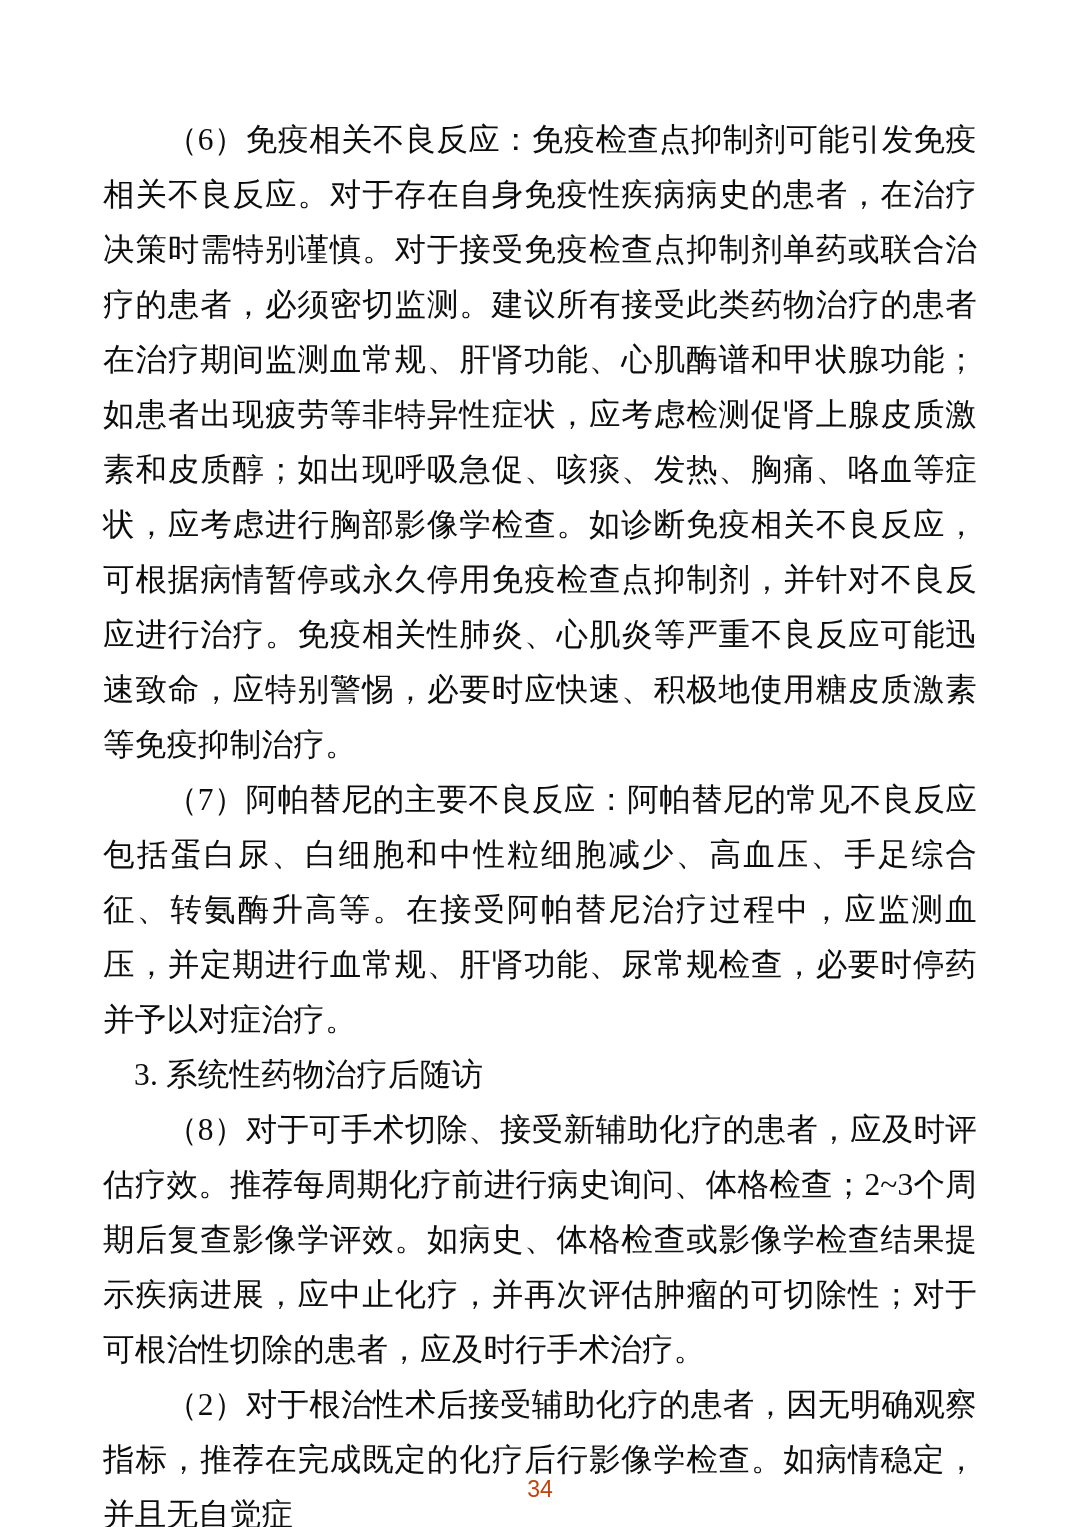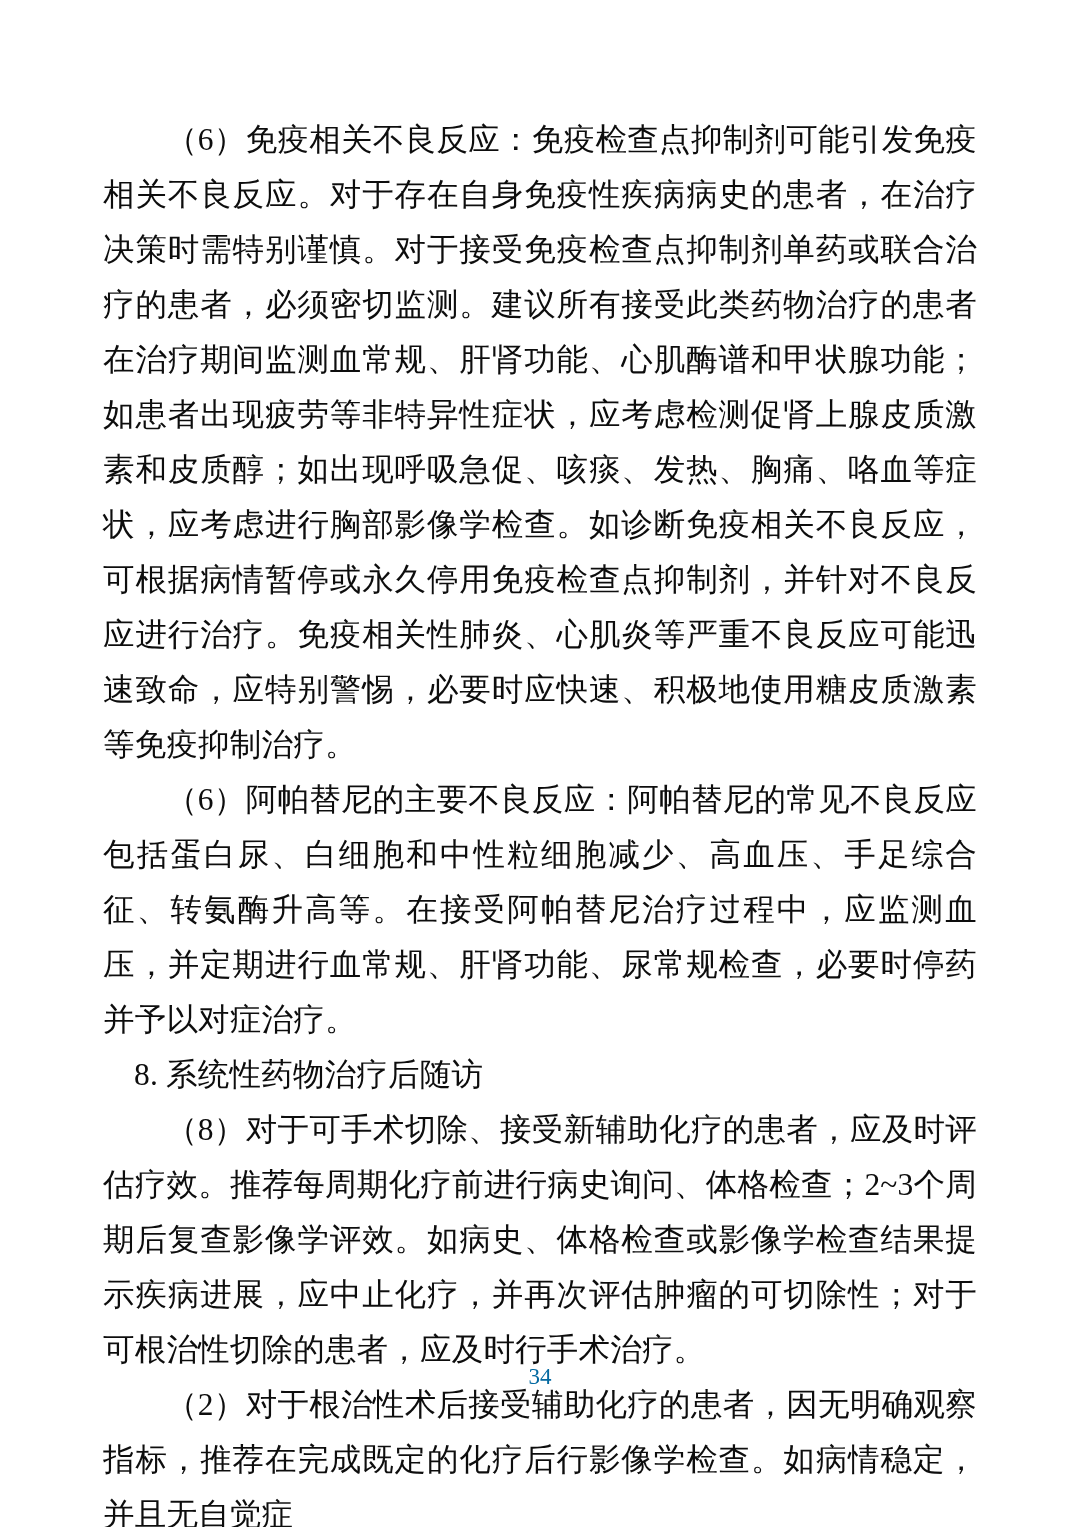--- a/index.html
+++ b/index.html
@@ -38,35 +38,35 @@
   p.para.heading {
     text-indent: 31px;
   }
   p.para:last-child {
     margin-bottom: 0;
   }
   .page-number {
     position: absolute;
     left: 0;
     right: 0;
-    top: 1356px;
+    top: 1468px;
     text-align: center;
-    font-family: Liberation Serif, serif;
+    font-family: Liberation Sans, sans-serif;
     font-size: 23px;
-    color: #0369a1;
+    color: #c2410c;
   }
 </style>
 </head>
 <body>
 
 <div class="page">
 
   <div class="content">
     <p class="para">（6）免疫相关不良反应：免疫检查点抑制剂可能引发免疫相关不良反应。对于存在自身免疫性疾病病史的患者，在治疗决策时需特别谨慎。对于接受免疫检查点抑制剂单药或联合治疗的患者，必须密切监测。建议所有接受此类药物治疗的患者在治疗期间监测血常规、肝肾功能、心肌酶谱和甲状腺功能；如患者出现疲劳等非特异性症状，应考虑检测促肾上腺皮质激素和皮质醇；如出现呼吸急促、咳痰、发热、胸痛、咯血等症状，应考虑进行胸部影像学检查。如诊断免疫相关不良反应，可根据病情暂停或永久停用免疫检查点抑制剂，并针对不良反应进行治疗。免疫相关性肺炎、心肌炎等严重不良反应可能迅速致命，应特别警惕，必要时应快速、积极地使用糖皮质激素等免疫抑制治疗。</p>
-    <p class="para">（6）阿帕替尼的主要不良反应：阿帕替尼的常见不良反应包括蛋白尿、白细胞和中性粒细胞减少、高血压、手足综合征、转氨酶升高等。在接受阿帕替尼治疗过程中，应监测血压，并定期进行血常规、肝肾功能、尿常规检查，必要时停药并予以对症治疗。</p>
-    <p class="para heading">8. 系统性药物治疗后随访</p>
+    <p class="para">（7）阿帕替尼的主要不良反应：阿帕替尼的常见不良反应包括蛋白尿、白细胞和中性粒细胞减少、高血压、手足综合征、转氨酶升高等。在接受阿帕替尼治疗过程中，应监测血压，并定期进行血常规、肝肾功能、尿常规检查，必要时停药并予以对症治疗。</p>
+    <p class="para heading">3. 系统性药物治疗后随访</p>
     <p class="para">（8）对于可手术切除、接受新辅助化疗的患者，应及时评估疗效。推荐每周期化疗前进行病史询问、体格检查；2~3个周期后复查影像学评效。如病史、体格检查或影像学检查结果提示疾病进展，应中止化疗，并再次评估肿瘤的可切除性；对于可根治性切除的患者，应及时行手术治疗。</p>
     <p class="para">（2）对于根治性术后接受辅助化疗的患者，因无明确观察指标，推荐在完成既定的化疗后行影像学检查。如病情稳定，并且无自觉症</p>
   </div>
 
   <div class="page-number">34</div>
 
 </div>
 
 </body></html>

